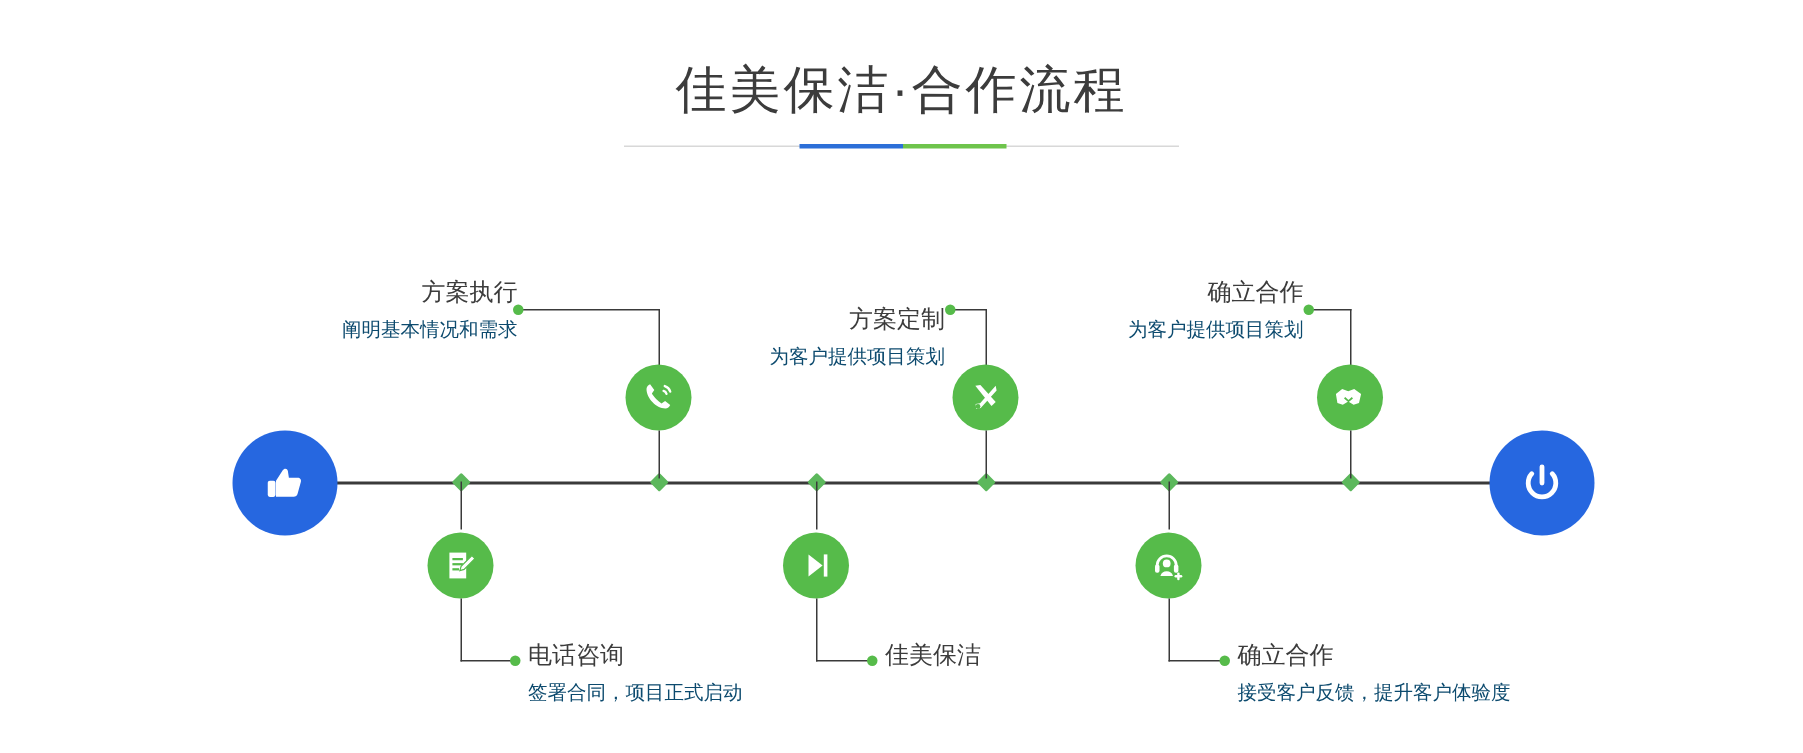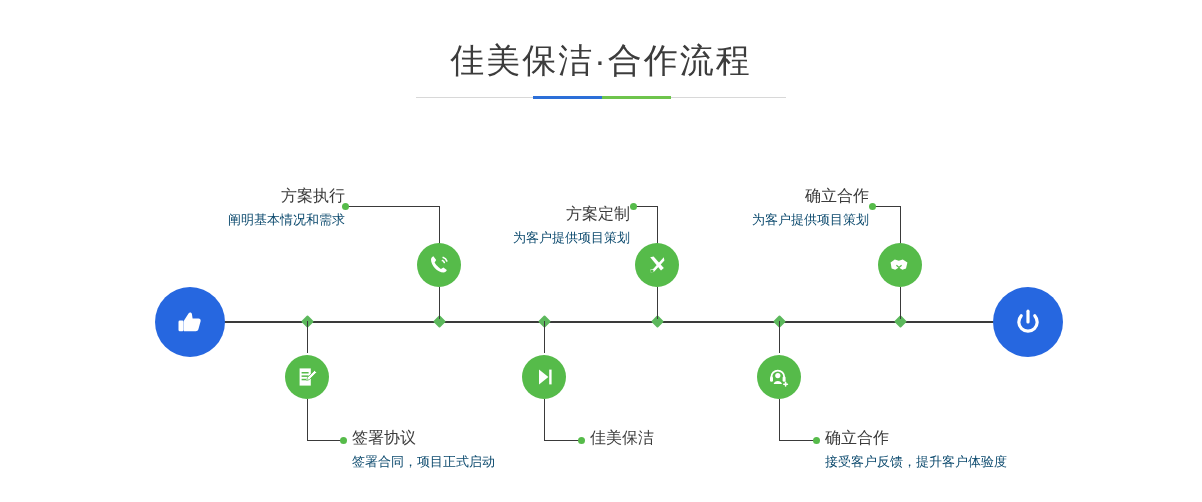--- a/index.html
+++ b/index.html
@@ -220,21 +220,21 @@
         <rect x="7.6" y="11.4" width="7" height="1.5" fill="#56bb4a"></rect>
         <rect x="7.6" y="14.8" width="4.4" height="1.5" fill="#56bb4a"></rect>
         <path d="M20.6 6.4 l2 2 -7.2 7.2 -2.8 0.8 0.8 -2.8 z" fill="#ffffff" stroke="#56bb4a" stroke-width="0.8"></path>
       </svg>
     </span>
   </div>
   <div class="conn v" style="left:307px; top:399px; height:42px;"></div>
   <div class="conn h" style="left:307px; top:440px; width:36px;"></div>
   <div class="arrow-dot" style="left:340px; top:437px;"></div>
   <div class="label left-align" style="left:352px; top:427px; width:300px;">
-    <div class="l-title">签署协议</div>
+    <div class="l-title">电话咨询</div>
     <div class="l-desc">签署合同，项目正式启动</div>
   </div>
 
   <div class="conn v" style="left:657px; top:206px; height:44px;"></div>
   <div class="conn h" style="left:633px; top:206px; width:25px;"></div>
   <div class="arrow-dot" style="left:630px; top:203px;"></div>
   <div class="circle-icon" style="left:635px; top:243px;">
     <span>
       <svg width="26" height="26" viewBox="0 0 26 26" fill="none">
         <path d="M6.2 5.2 l3.4 -0.6 10.2 11.4 -2.8 2.6 z" fill="#ffffff"></path>

